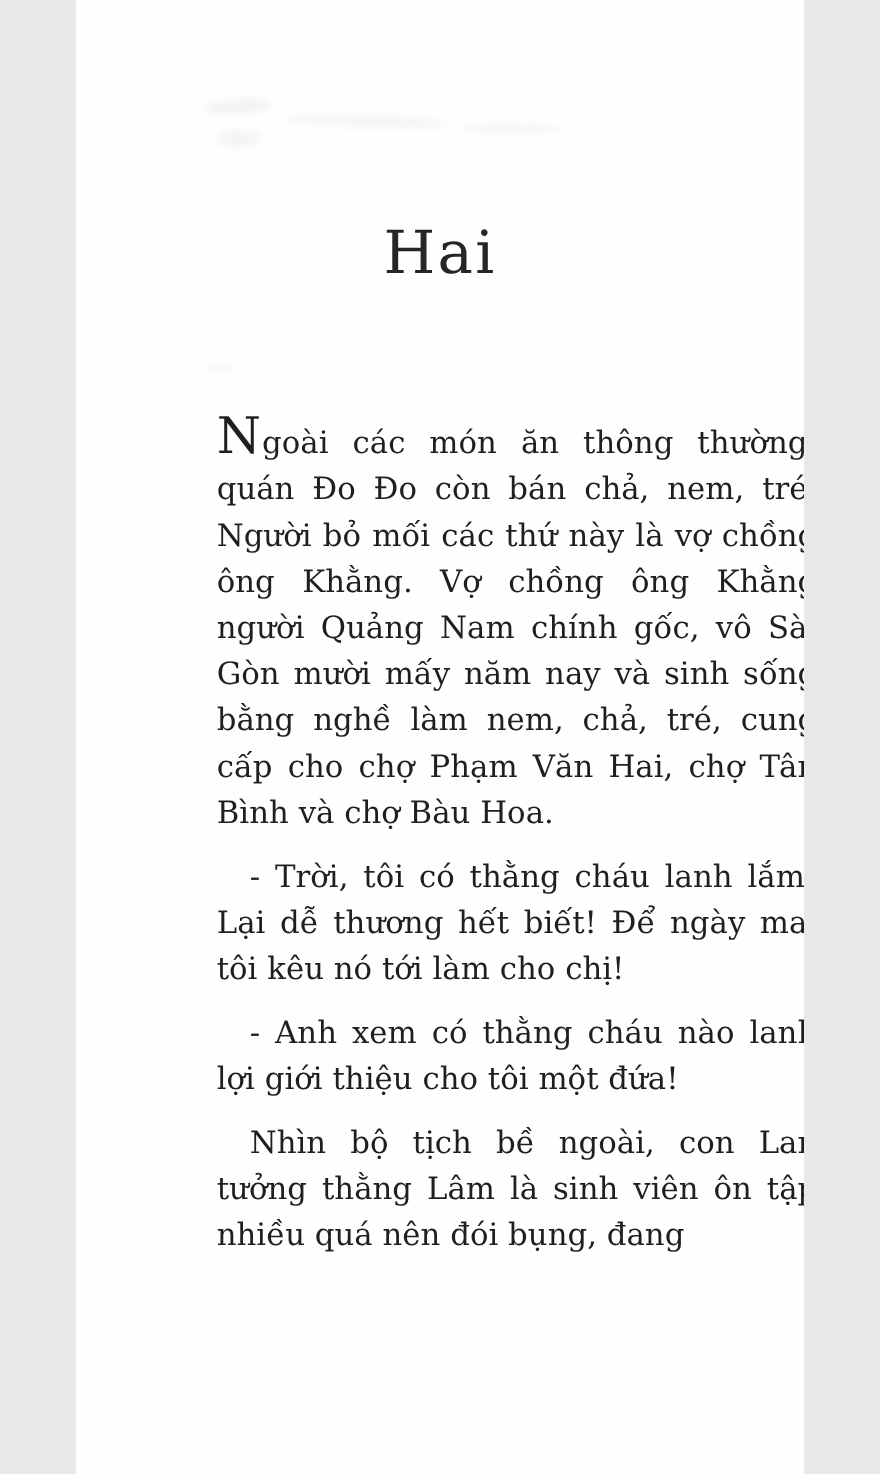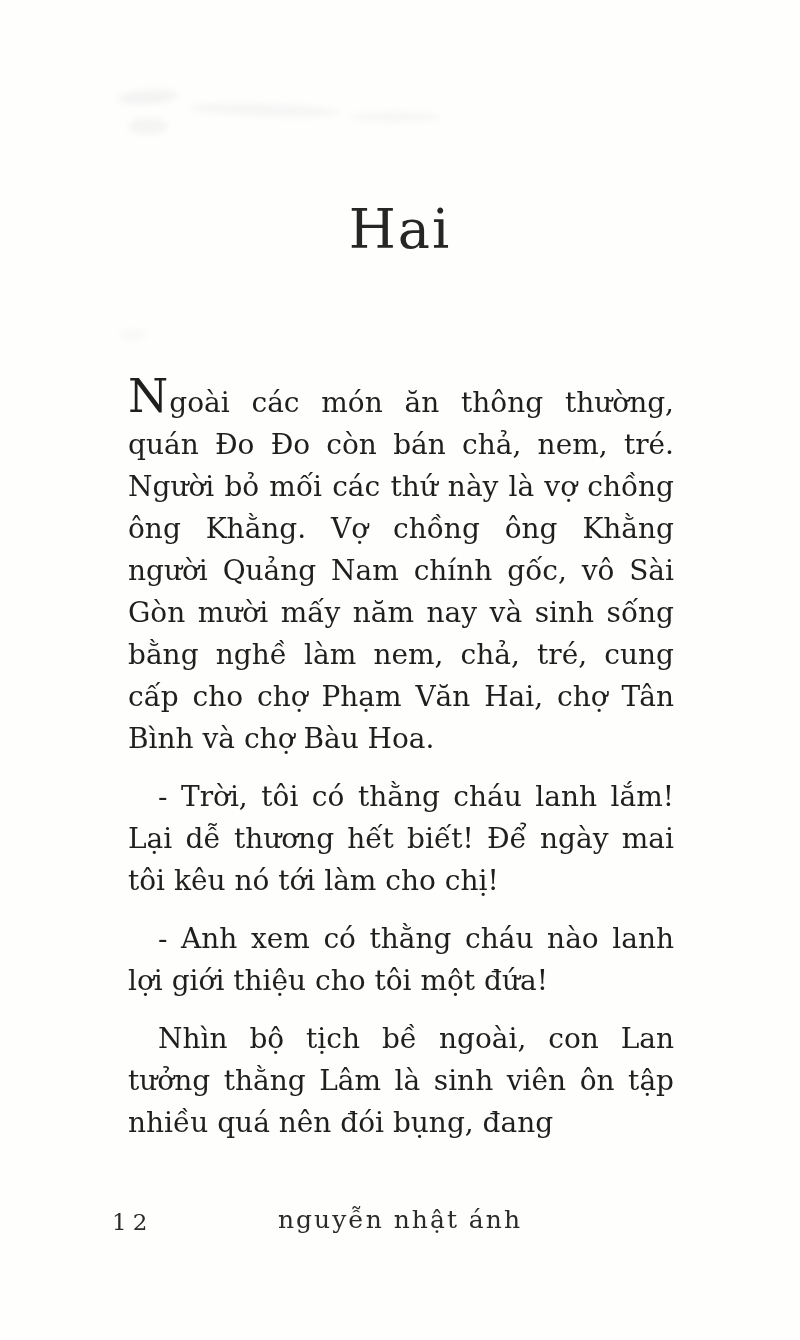--- a/index.html
+++ b/index.html
@@ -2,21 +2,21 @@
 <html lang="vi"><head>
 <meta charset="utf-8">
 <style>
   html, body {
     margin: 0;
     padding: 0;
     background: #e8e8e8;
   }
   .page {
     position: relative;
-    width: 800px;
+    width: 662px;
     height: 1340px;
     margin: 0 auto;
     background: #fefefd;
     overflow: hidden;
     font-family: "DejaVu Serif", "Liberation Serif", serif;
     color: #1f1f1f;
   }
   
   .smudge {
     position: absolute;
@@ -105,18 +105,14 @@
 
   <h1 class="chapter-title">Hai</h1>
 
   <div class="body-text" id="paragraphs">
       <p class="first"><span class="initial-cap">N</span>goài các món ăn thông thường, quán Đo Đo còn bán chả, nem, tré. Người bỏ mối các thứ này là vợ chồng ông Khằng. Vợ chồng ông Khằng người Quảng Nam chính gốc, vô Sài Gòn mười mấy năm nay và sinh sống bằng nghề làm nem, chả, tré, cung cấp cho chợ Phạm Văn Hai, chợ Tân Bình và chợ Bàu Hoa.</p>
       <p>- Trời, tôi có thằng cháu lanh lắm! Lại dễ thương hết biết! Để ngày mai tôi kêu nó tới làm cho chị!</p>
       <p>- Anh xem có thằng cháu nào lanh lợi giới thiệu cho tôi một đứa!</p>
       <p>Nhìn bộ tịch bề ngoài, con Lan tưởng thằng Lâm là sinh viên ôn tập nhiều quá nên đói bụng, đang</p>
     </div>
 
-  <div class="footer">
-    <span class="page-number">12</span>
-    <span class="running-head">nguyễn nhật ánh</span>
-  </div>
 
 </div>
 
 </body></html>

